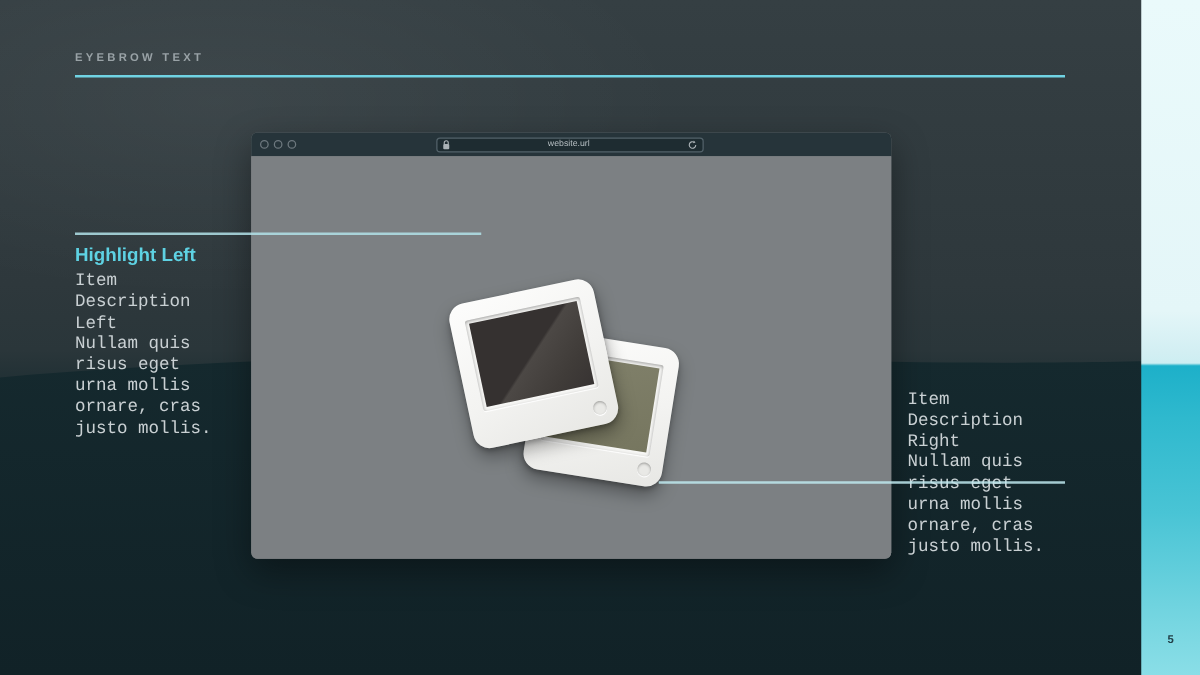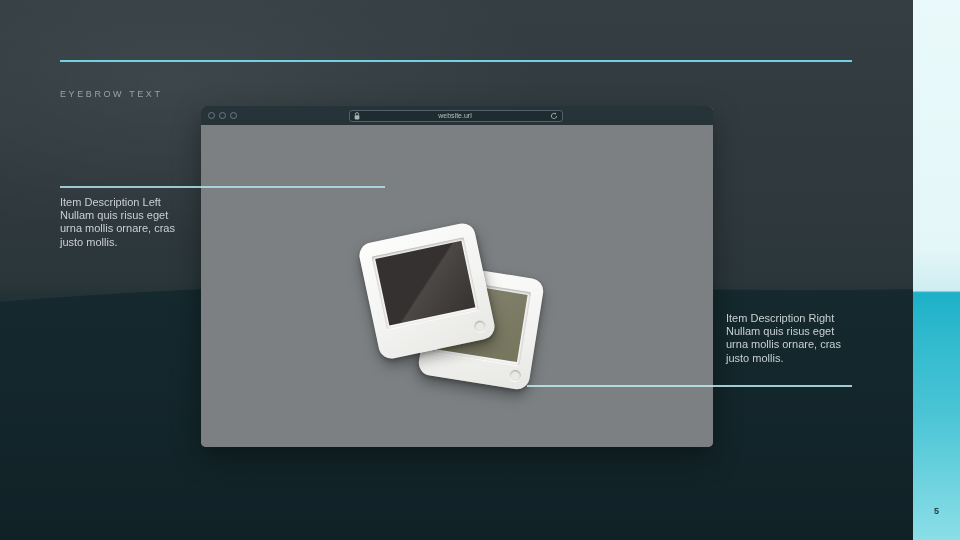--- a/index.html
+++ b/index.html
@@ -24,41 +24,41 @@
       #1db0c9 54.2%, #2fb9ce 62%, #49c4d5 76%, #7ed9e3 95%, #8adee7 100%);
   }
   .page-number {
     position: absolute; left: 913px; top: 506px; width: 47px;
     text-align: center; font-size: 9px; font-weight: bold; color: #224048;
   }
 
   
   .eyebrow {
     position: absolute; left: 60px; top: 41px;
-    font-size: 9px; font-weight: normal; letter-spacing: 2.6px; color: #99a2a6; margin-top: 48px;
+    font-size: 9px; font-weight: bold; letter-spacing: 2.6px; color: #99a2a6;
   }
   .rule-top {
     position: absolute; left: 60px; top: 60px; width: 792px; height: 2px;
     background: #70d3e3; z-index: 6;
   }
   .rule-left {
     position: absolute; left: 60px; top: 186px; width: 325px; height: 2px;
     background: rgba(178,226,233,0.85); z-index: 6;
   }
   .rule-right {
     position: absolute; left: 527px; top: 385px; width: 325px; height: 2px;
     background: rgba(190,233,239,0.85); z-index: 6;
   }
 
   
   .hl { position: absolute; width: 130px; z-index: 5; }
   .hl-left  { left: 60px;  top: 196px; }
   .hl-right { left: 726px; top: 312px; }
   .hl-title { font-size: 15px; font-weight: bold; color: #5ed2e3; margin: 0 0 4px 0; }
-  .hl-desc  { font-size: 11px; line-height: 1.2; color: #c9d0d3; white-space: pre-line; margin: 0; }
+  .hl-desc  { font-size: 14px; line-height: 1.2; color: #c9d0d3; white-space: pre-line; margin: 0; font-family: Liberation Mono, monospace; }
 
   
   .browser {
     position: absolute; left: 201px; top: 106px; width: 512px; height: 341px;
     border-radius: 5px; z-index: 3;
     box-shadow: 0 10px 28px rgba(0,0,0,0.38);
     background: #7c8083;
   }
   .titlebar {
     position: absolute; left: 0; top: 0; width: 512px; height: 19px;
@@ -174,20 +174,21 @@
           <div class="notch"></div>
         </div>
       </div>
     </div>
   </div>
 
   <div class="rule-left"></div>
   <div class="rule-right"></div>
 
   <div class="hl hl-left">
+    <p class="hl-title">Highlight Left</p>
     <p class="hl-desc">Item Description Left
 Nullam quis risus eget
 urna mollis ornare, cras
 justo mollis.</p>
   </div>
 
   <div class="hl hl-right">
     <p class="hl-desc">Item Description Right
 Nullam quis risus eget
 urna mollis ornare, cras

